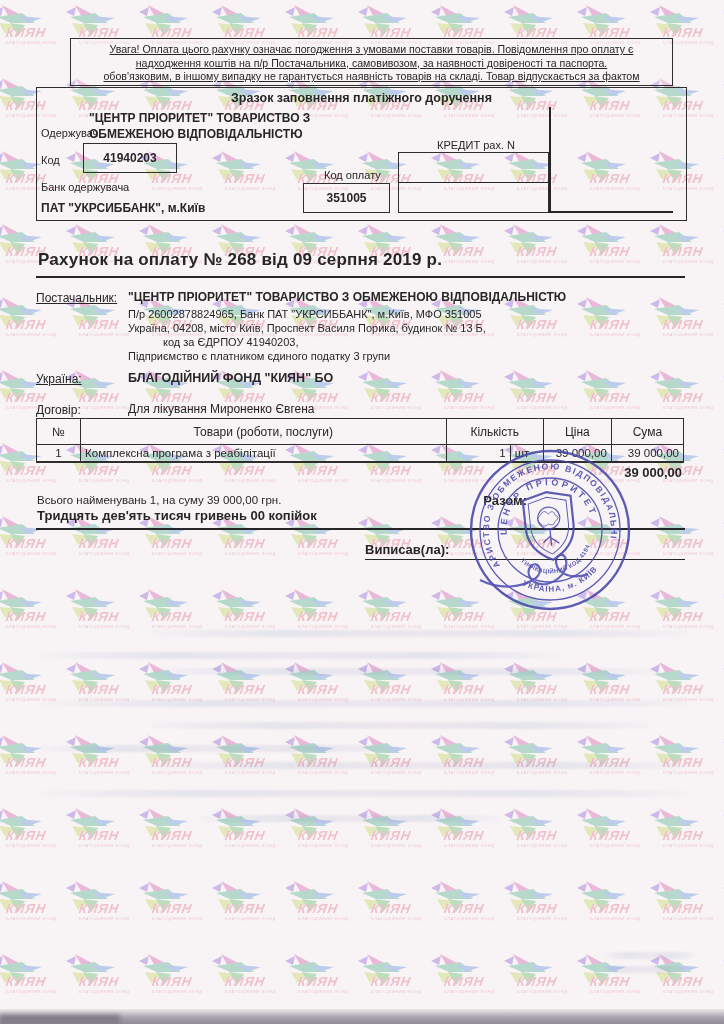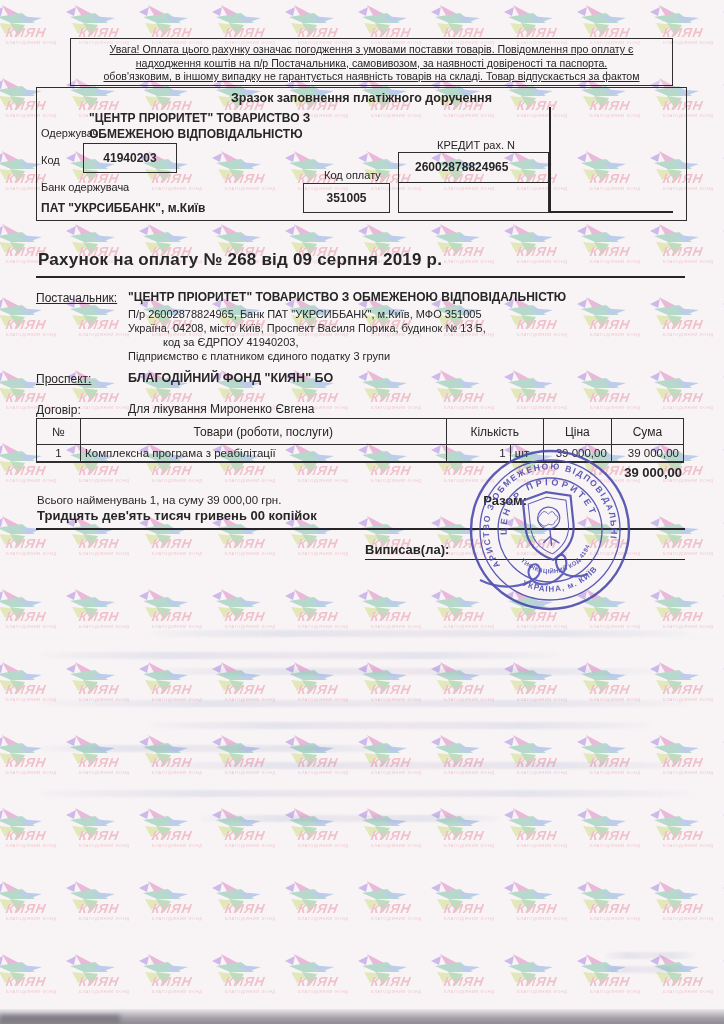--- a/index.html
+++ b/index.html
@@ -1918,39 +1918,38 @@
       <div class="cellbox" style="left:46px;top:55px;width:92px;height:28px;">41940203</div>
 
       <div class="abs lbl" style="left:4px;top:93px;">Банк одержувача</div>
       <div class="abs bold" style="left:4px;top:113px;font-size:12px;">ПАТ "УКРСИББАНК", м.Київ</div>
 
       <div class="abs lbl" style="left:287px;top:81px;">Код оплату</div>
       <div class="cellbox" style="left:266px;top:95px;width:85px;height:28px;">351005</div>
 
       <div class="abs lbl" style="left:400px;top:51px;">КРЕДИТ рах. N</div>
       <div class="abs" style="left:361px;top:64px;width:149px;height:59px;border:1.6px solid #2e2e2e;">
-        <div class="bold" style="font-size:12px;padding:7px 0 0 16px;">26002878824965</div>
         <div class="hline" style="left:0;top:29px;width:149px;height:1px;"></div>
       </div>
 
       <div class="vline" style="left:512px;top:19px;width:1.6px;height:105px;"></div>
       <div class="hline" style="left:512px;top:123px;width:124px;height:1.6px;"></div>
     </div>
 
     <div class="abs inv-title" style="left:38px;top:250px;">Рахунок на оплату № 268 від 09 серпня 2019 р.</div>
     <div class="hline" style="left:36px;top:276px;width:649px;height:2.4px;"></div>
 
     <div class="abs u" style="left:36px;top:291px;font-size:12px;">Постачальник:</div>
     <div class="abs bold" style="left:128px;top:290px;font-size:12px;">"ЦЕНТР  ПРІОРИТЕТ"  ТОВАРИСТВО З ОБМЕЖЕНОЮ ВІДПОВІДАЛЬНІСТЮ</div>
     <div class="abs detail" style="left:128px;top:307px;">П/р 26002878824965, Банк ПАТ "УКРСИББАНК", м.Київ, МФО 351005</div>
     <div class="abs detail" style="left:128px;top:321px;">Україна, 04208, місто Київ, Проспект Василя Порика, будинок № 13 Б,</div>
     <div class="abs detail" style="left:135px;top:335px;margin-left:28px;">код за ЄДРПОУ 41940203,</div>
     <div class="abs detail" style="left:128px;top:349px;">Підприємство є платником єдиного податку 3 групи</div>
 
-    <div class="abs u" style="left:36px;top:372px;font-size:12px;">Проспект:</div>
+    <div class="abs u" style="left:36px;top:372px;font-size:12px;">Україна:</div>
     <div class="abs bold" style="left:128px;top:371px;font-size:12.5px;">БЛАГОДІЙНИЙ ФОНД "КИЯН" БО</div>
 
     <div class="abs" style="left:36px;top:403px;font-size:12px;">Договір:</div>
     <div class="abs" style="left:128px;top:402px;font-size:12px;">Для лікування Мироненко Євгена</div>
 
     <table class="goods abs" style="left:36px;top:418px;">
       <colgroup>
         <col style="width:44px">
           <col style="width:365px">
           <col style="width:64px">

